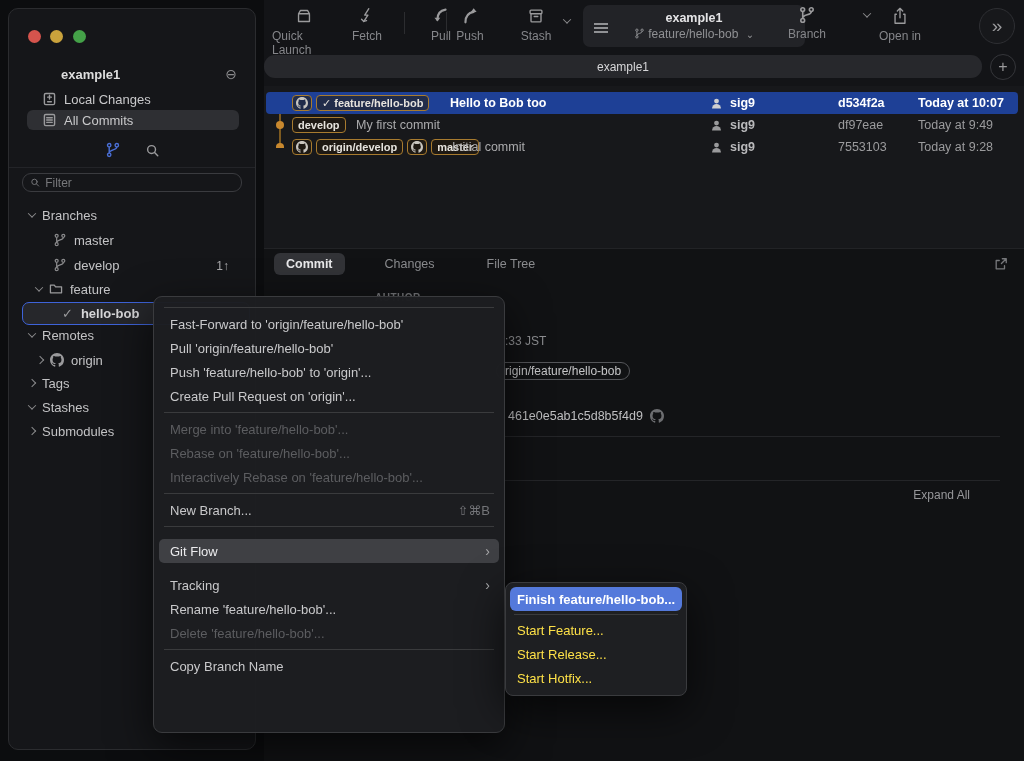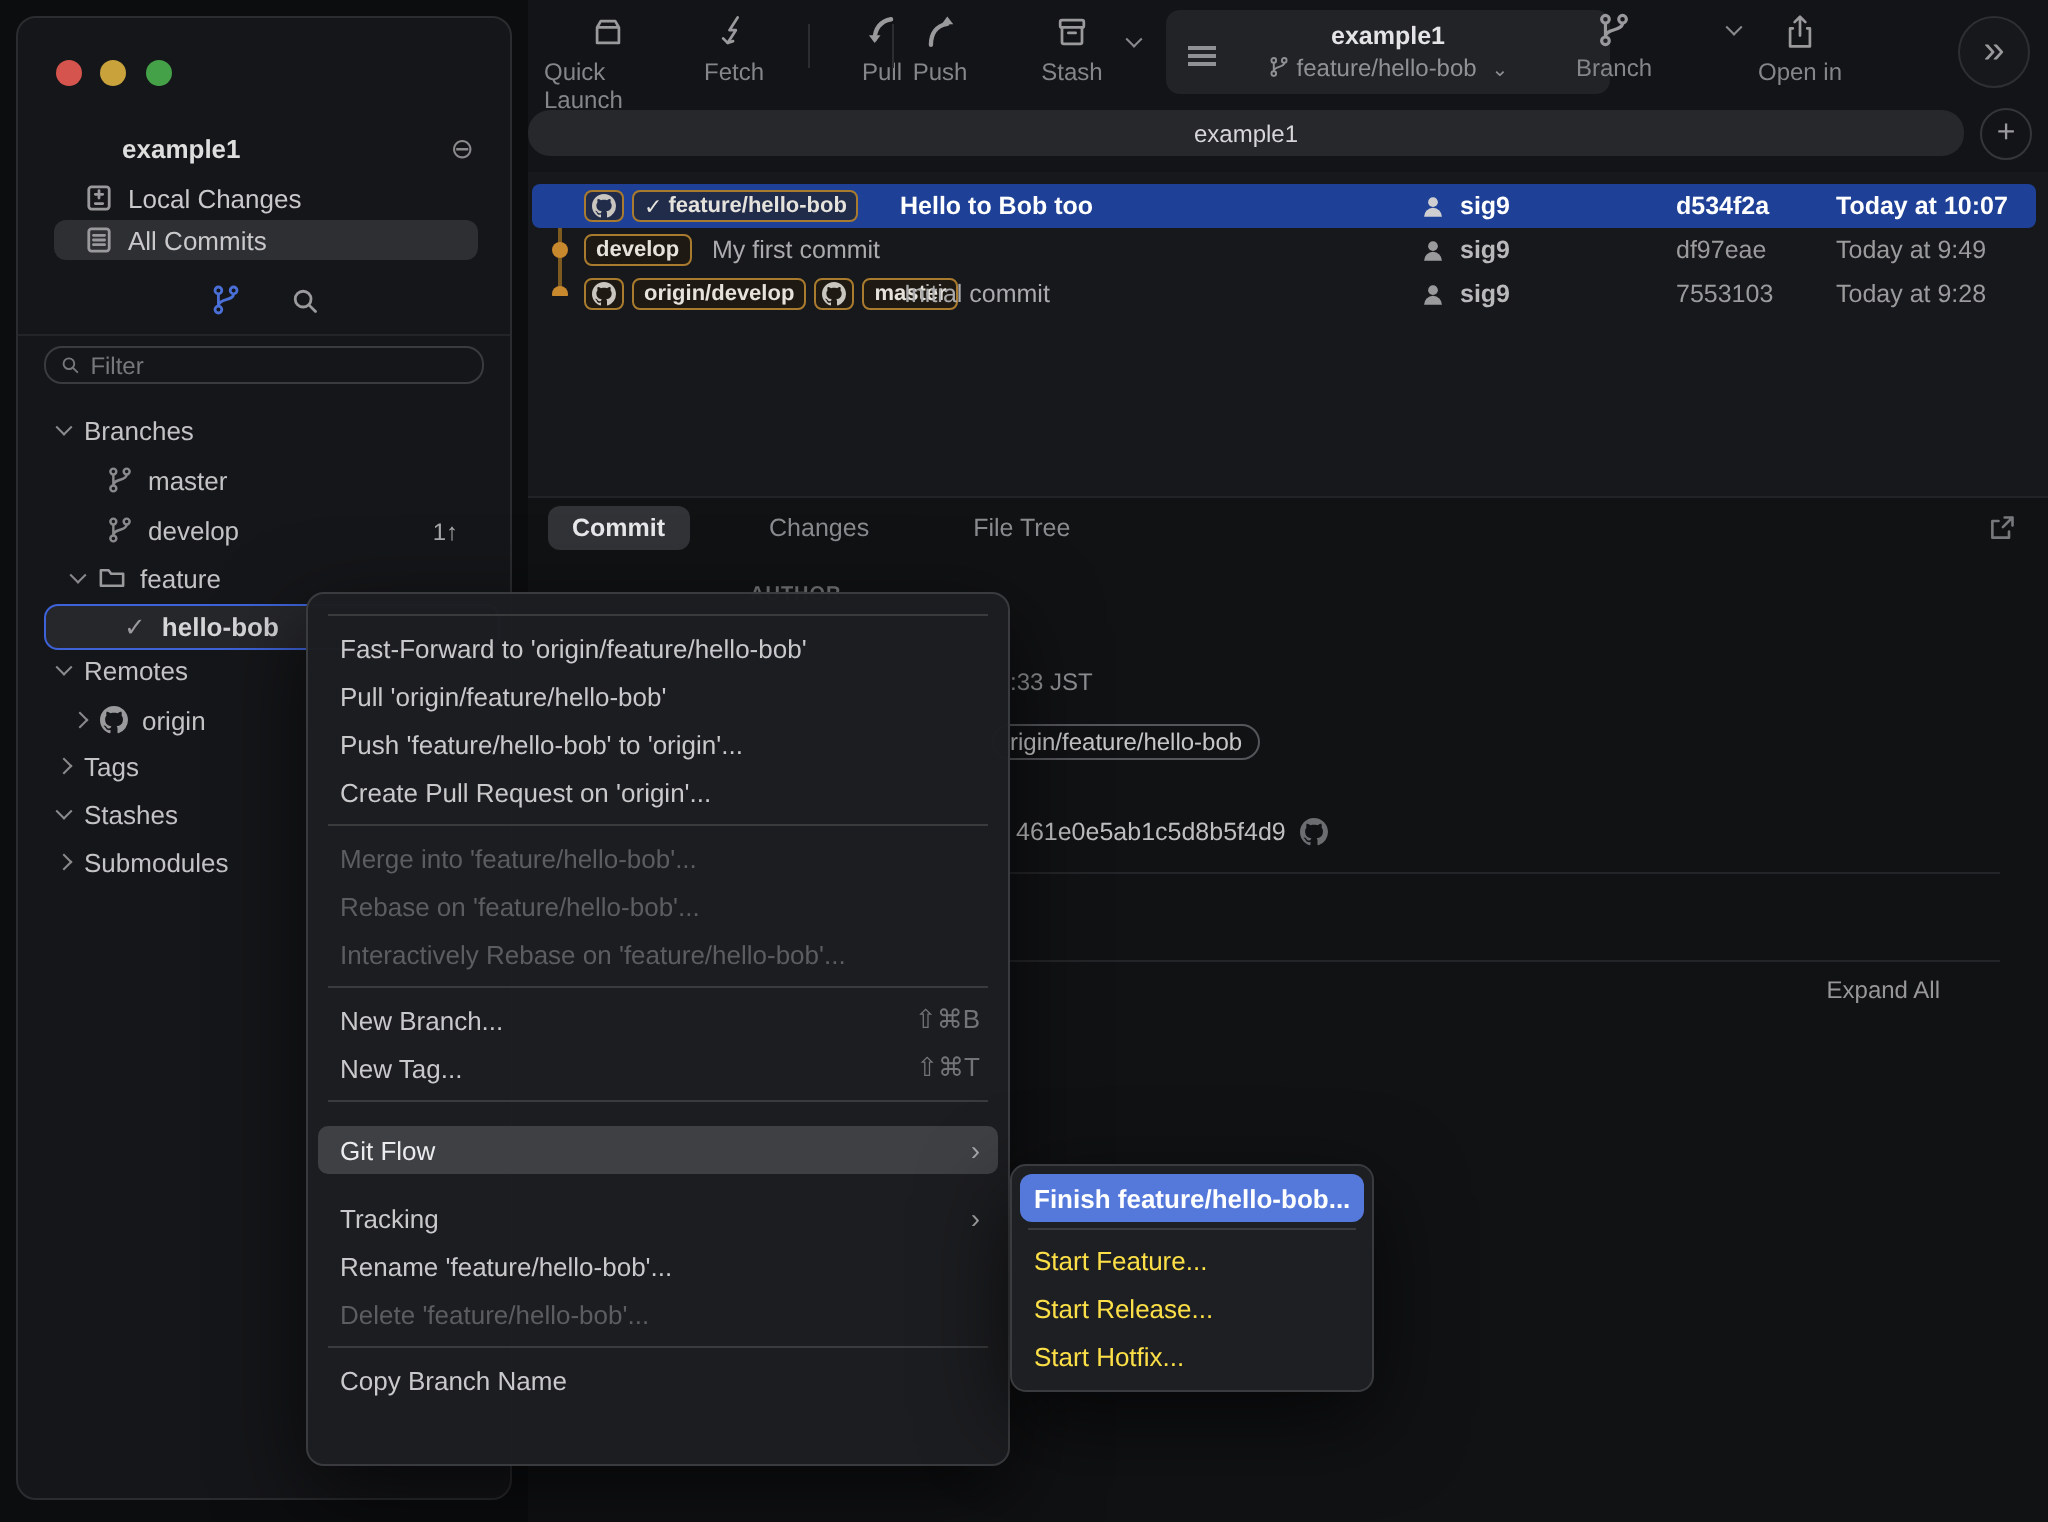--- a/index.html
+++ b/index.html
@@ -432,24 +432,20 @@
         <span>Rebase on 'feature/hello-bob'...</span>
       </div>
     <div class="mi disabled">
         <span>Interactively Rebase on 'feature/hello-bob'...</span>
       </div>
     <div class="m-sep"></div>
     <div class="mi">
       <span>New Branch...</span>
       <span class="shortcut">⇧⌘B</span>
     </div>
-    <div class="mi">
-      <span>New Tag...</span>
-      <span class="shortcut">⇧⌘T</span>
-    </div>
     <div class="m-sep"></div>
     <div class="gap8"></div>
     <div class="mi highlight">
       <span>Git Flow</span>
       <span class="sub-arrow">›</span>
     </div>
     <div class="gap10"></div>
     <div class="mi">
       <span>Tracking</span>
       <span class="sub-arrow">›</span>

